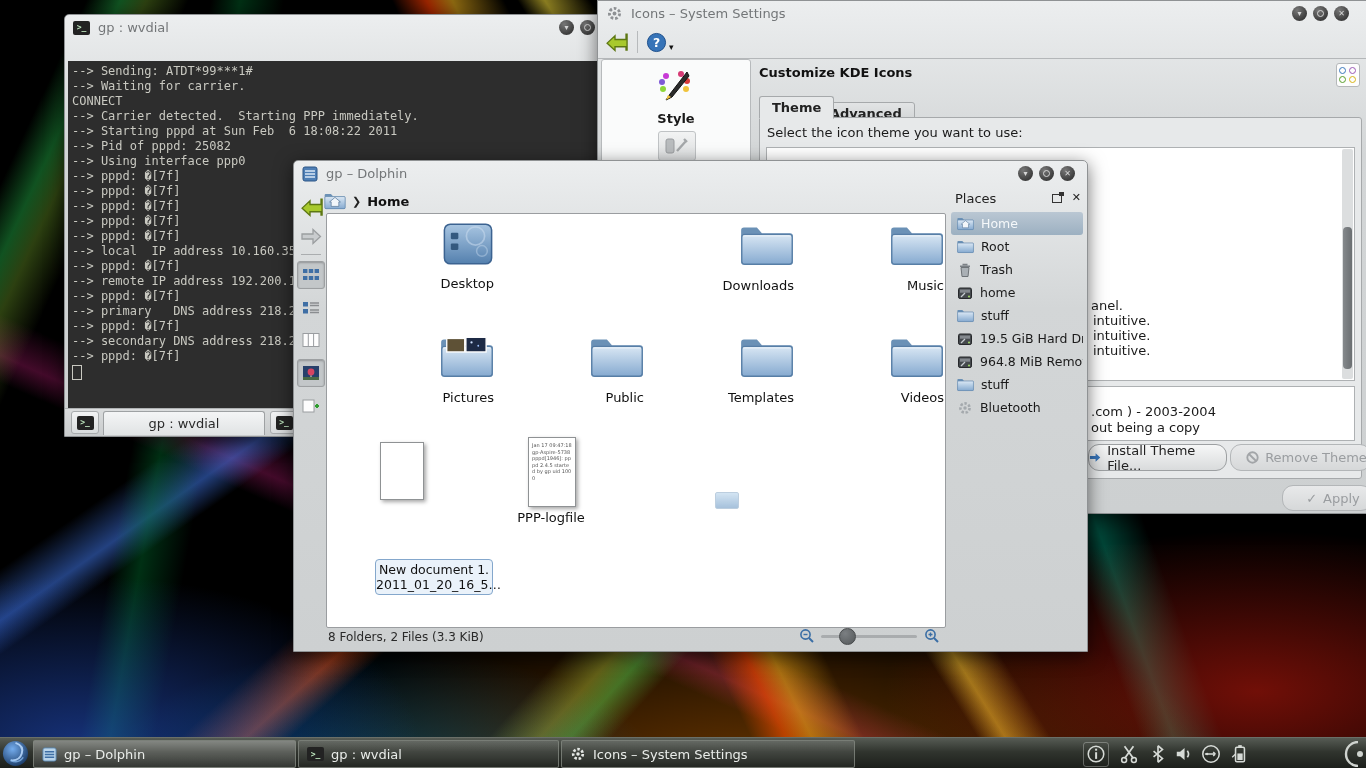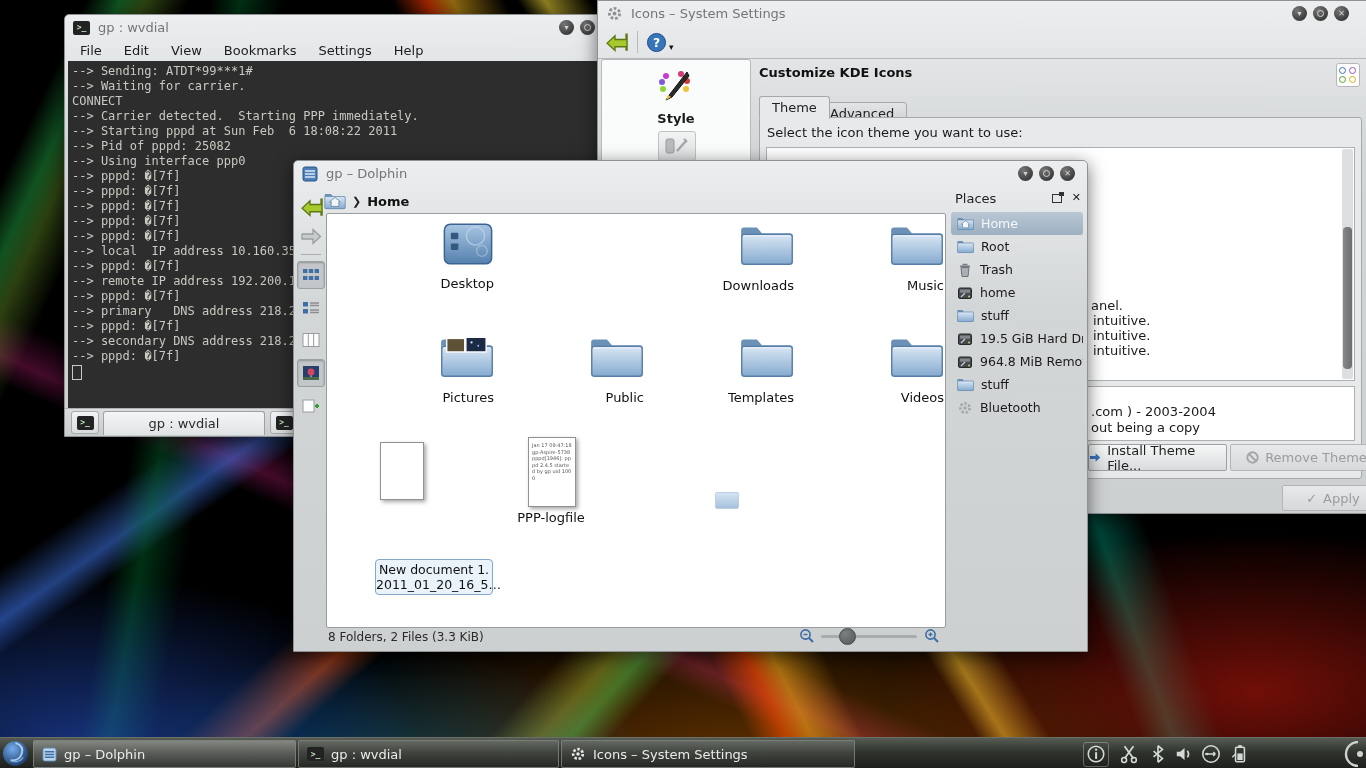--- a/index.html
+++ b/index.html
@@ -61,34 +61,34 @@
       display:flex;align-items:center;padding-left:6px;}
   .tool-sep{width:1px;height:22px;background:#b7babc;margin:0 8px;}
   #ss-content{position:absolute;left:3px;top:58px;right:3px;height:420px;}
   #ss-sidebar{position:absolute;left:0;top:0;width:148px;height:420px;background:#fafbfb;
       border:1px solid #b7babc;border-radius:3px;}
   .ss-style-label{font-weight:bold;font-size:13px;color:#1a1a1a;text-align:center;margin-top:3px;}
   #ss-disabled-btn{position:absolute;left:56px;top:71px;width:36px;height:28px;border:1px solid #c0c3c5;
       border-radius:3px;background:linear-gradient(#f2f3f3,#dddfe0);display:flex;align-items:center;justify-content:center;}
   #ss-heading{position:absolute;left:158px;top:6px;font-weight:bold;font-size:13px;color:#111;}
   .ss-tab{position:absolute;top:37px;height:21px;padding:0 12px;font-size:13px;color:#222;
-      border:1px solid #a6a9ab;border-radius:3px 3px 0 0;line-height:21px;}
+      border:1px solid #a6a9ab;border-radius:3px 3px 0 0;line-height:21px;font-weight:bold;}
   #tab-theme{left:158px;background:#e7e9ea;border-bottom:1px solid #e7e9ea;z-index:2;}
   #tab-advanced{left:216px;background:linear-gradient(#e2e4e5,#cfd2d3);margin-top:6px;}
   #ss-tabpanel{position:absolute;left:158px;top:58px;right:2px;height:360px;border:1px solid #a6a9ab;
       background:#e7e9ea;border-radius:0 3px 3px 3px;}
   #ss-instruction{position:absolute;left:166px;top:66px;font-size:13px;color:#1a1a1a;}
   #ss-listbox{position:absolute;left:165px;top:88px;right:9px;height:232px;background:#fff;
       border:1px solid #aeb1b3;}
   #ss-scroll{position:absolute;right:1px;top:1px;width:11px;bottom:1px;background:#dcdedf;border-radius:2px;}
   #ss-thumb{position:absolute;left:1px;width:9px;top:78px;height:142px;background:linear-gradient(90deg,#85898c,#6b6f72);border-radius:4px;}
   .ss-frag{position:absolute;font-size:13px;color:#1a1a1a;}
   #ss-descbox{position:absolute;left:165px;top:327px;right:9px;height:53px;background:#fff;border:1px solid #aeb1b3;}
   .btn{display:flex;align-items:center;justify-content:center;gap:6px;font-size:13px;color:#222;
-      border:1px solid #9da0a2;border-radius:2px;background:linear-gradient(#f6f7f7,#d9dbdc);}
+      border:1px solid #9da0a2;border-radius:11px;background:linear-gradient(#f6f7f7,#d9dbdc);}
   .btn.disabled{color:#9a9da0;background:linear-gradient(#e8e9ea,#d6d8d9);border-color:#b3b6b8;padding-left:12px;}
   #btn-install{position:absolute;left:487px;top:385px;width:137px;height:25px;}
   #btn-remove{position:absolute;left:629px;top:385px;width:127px;height:25px;}
   #btn-apply{position:absolute;left:684px;top:484px;width:76px;height:24px;}
   #ss-griddots{position:absolute;right:7px;top:62px;width:22px;height:22px;border:1px solid #b5b8ba;border-radius:3px;
       background:#fdfdfd;display:grid;grid-template-columns:8px 8px;gap:2px;place-content:center;}
   #ss-griddots i{width:7px;height:7px;border-radius:50%;border:1.5px solid;box-sizing:border-box;}
 
   
   #win-dolphin{left:293px;top:160px;width:793px;height:490px;z-index:30;}
@@ -217,28 +217,20 @@
 
   <div id="win-terminal" class="abs win">
     <div class="titlebar">
       <div class="term-ico" style="margin-left:8px">&gt;_</div>
       <span class="title-text">gp : wvdial</span>
       <div class="winbtns" style="right:10px">
         <span class="winbtn">▾</span>
         <span class="winbtn"><i class="ring"></i></span>
       </div>
     </div>
-    <div class="menubar">
-      <span>File</span>
-      <span>Edit</span>
-      <span>View</span>
-      <span>Bookmarks</span>
-      <span>Settings</span>
-      <span>Help</span>
-    </div>
     <div id="term-body">
       <div class="term-line">--&gt; Sending: ATDT*99***1#</div>
       <div class="term-line">--&gt; Waiting for carrier.</div>
       <div class="term-line">CONNECT</div>
       <div class="term-line">--&gt; Carrier detected.  Starting PPP immediately.</div>
       <div class="term-line">--&gt; Starting pppd at Sun Feb  6 18:08:22 2011</div>
       <div class="term-line">--&gt; Pid of pppd: 25082</div>
       <div class="term-line">--&gt; Using interface ppp0</div>
       <div class="term-line">--&gt; pppd: �[7f]</div>
       <div class="term-line">--&gt; pppd: �[7f]</div>

